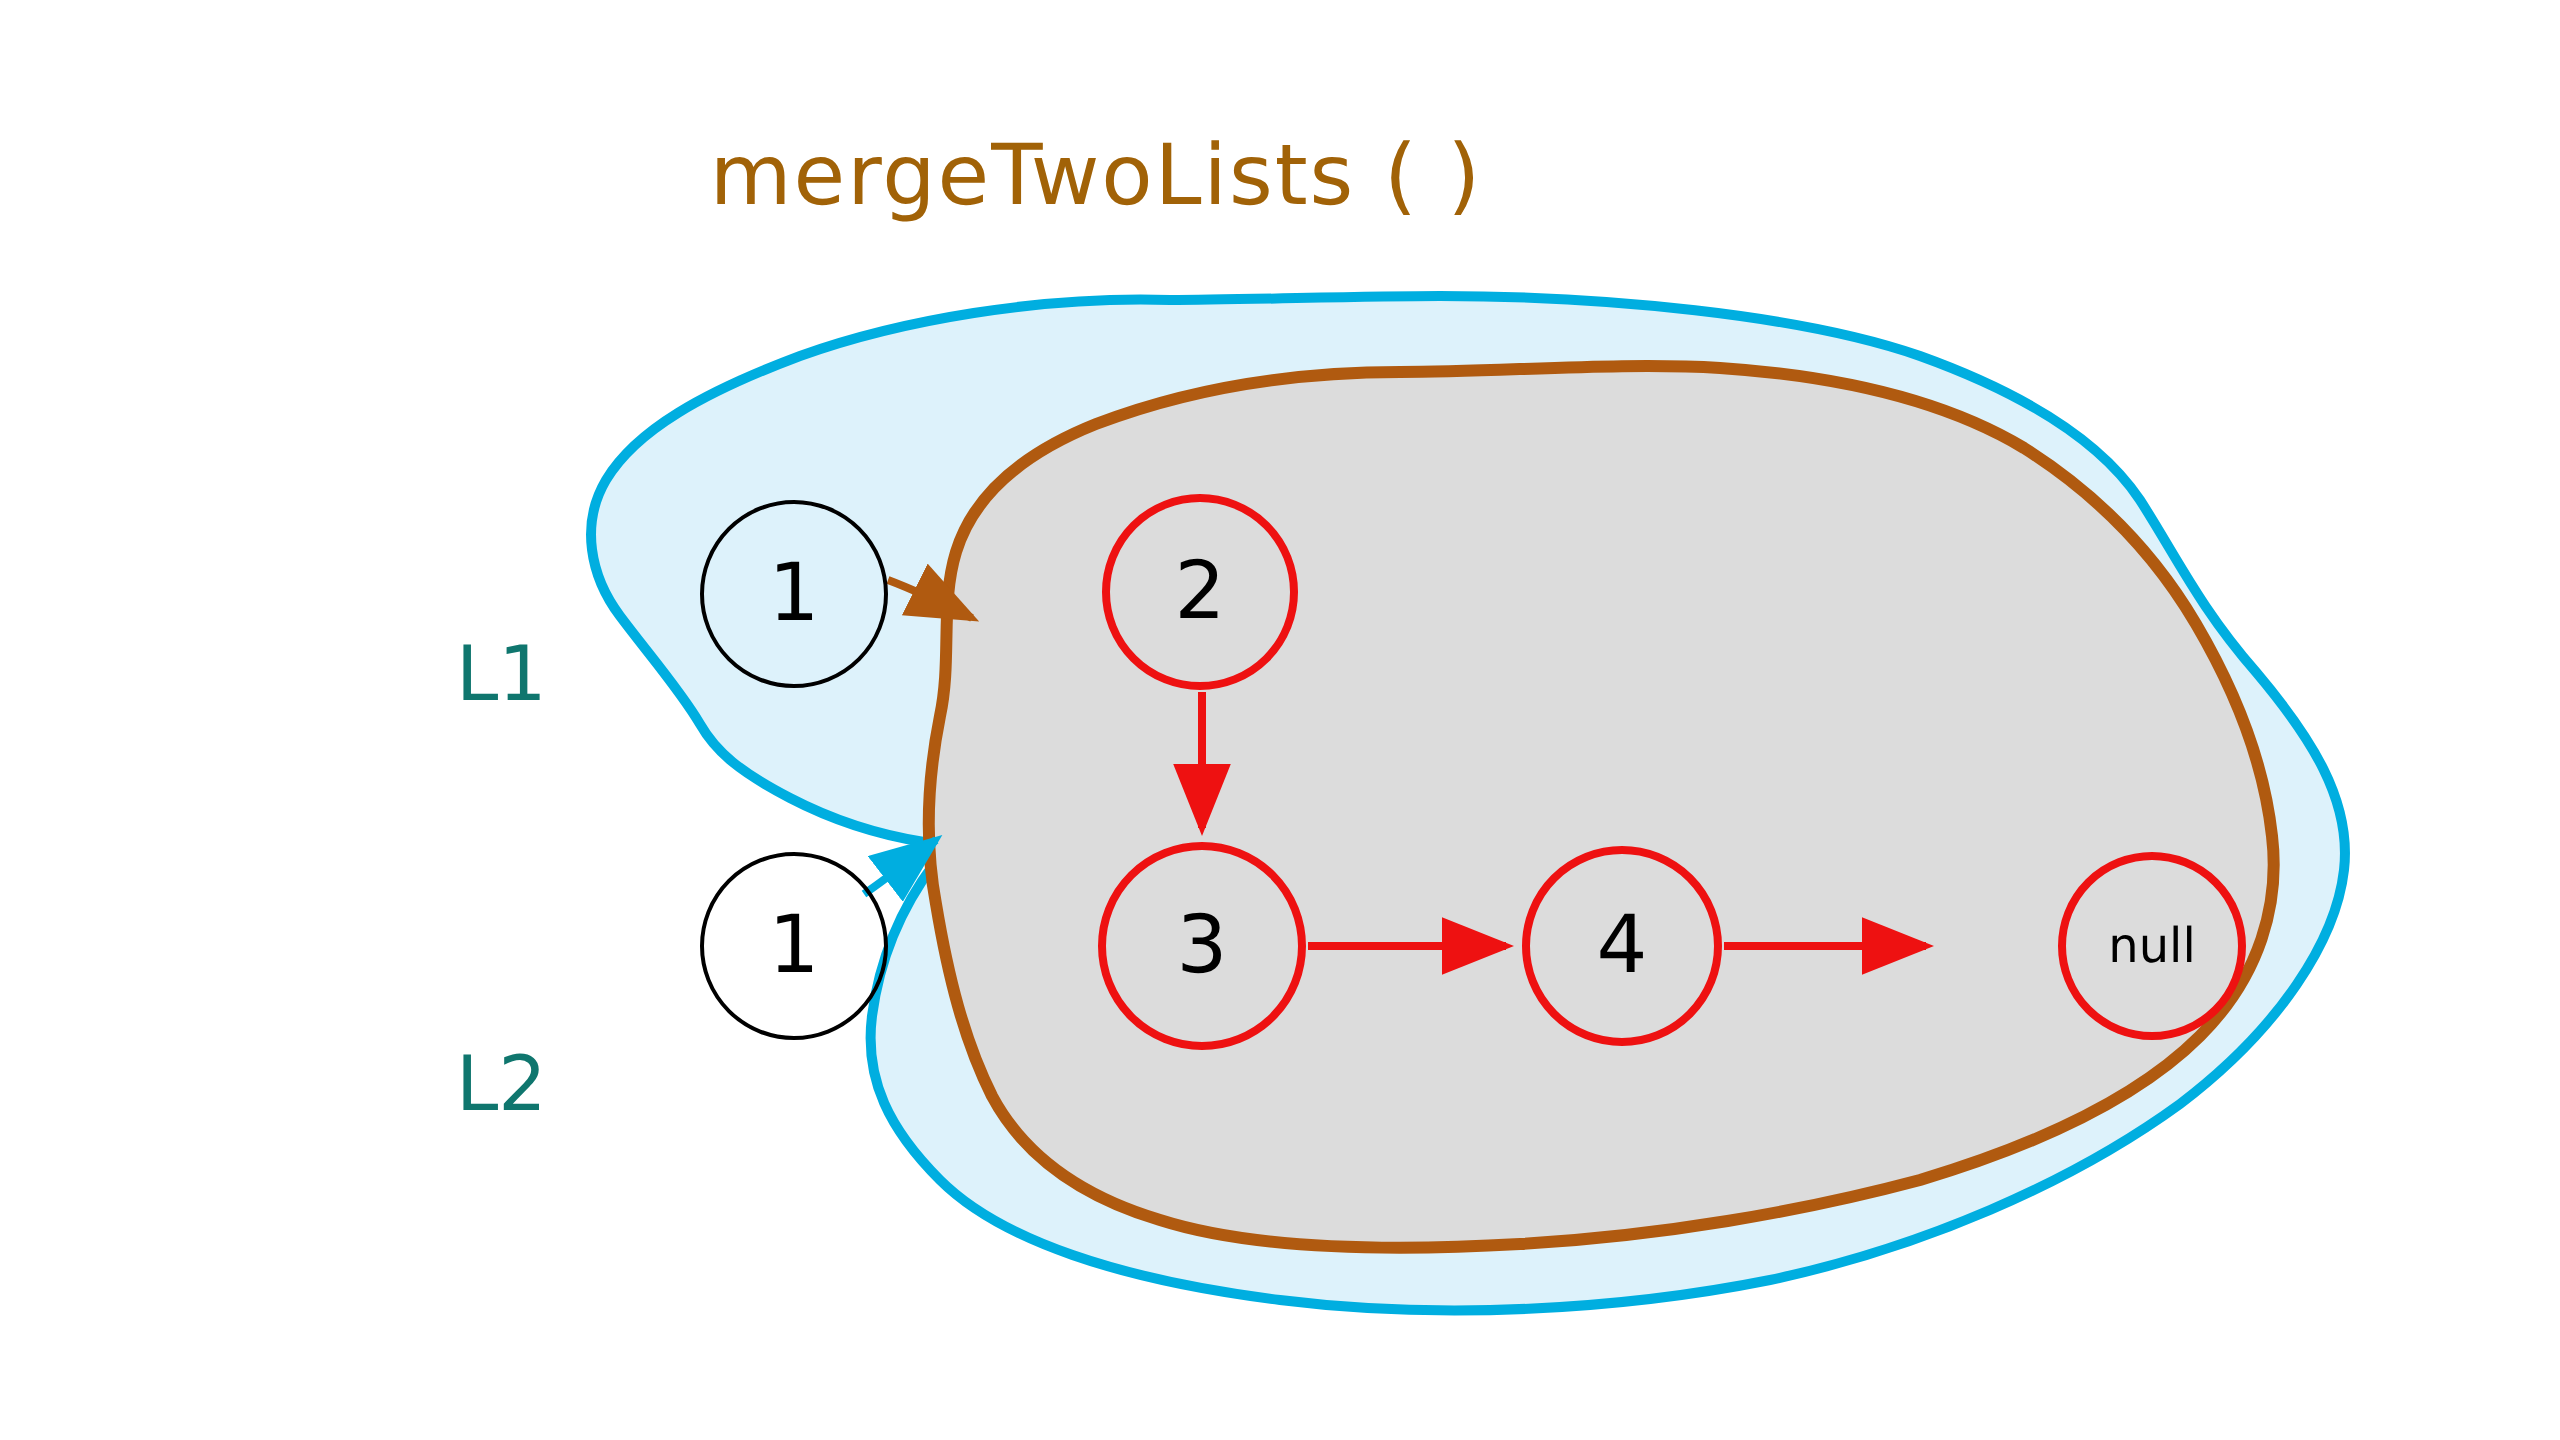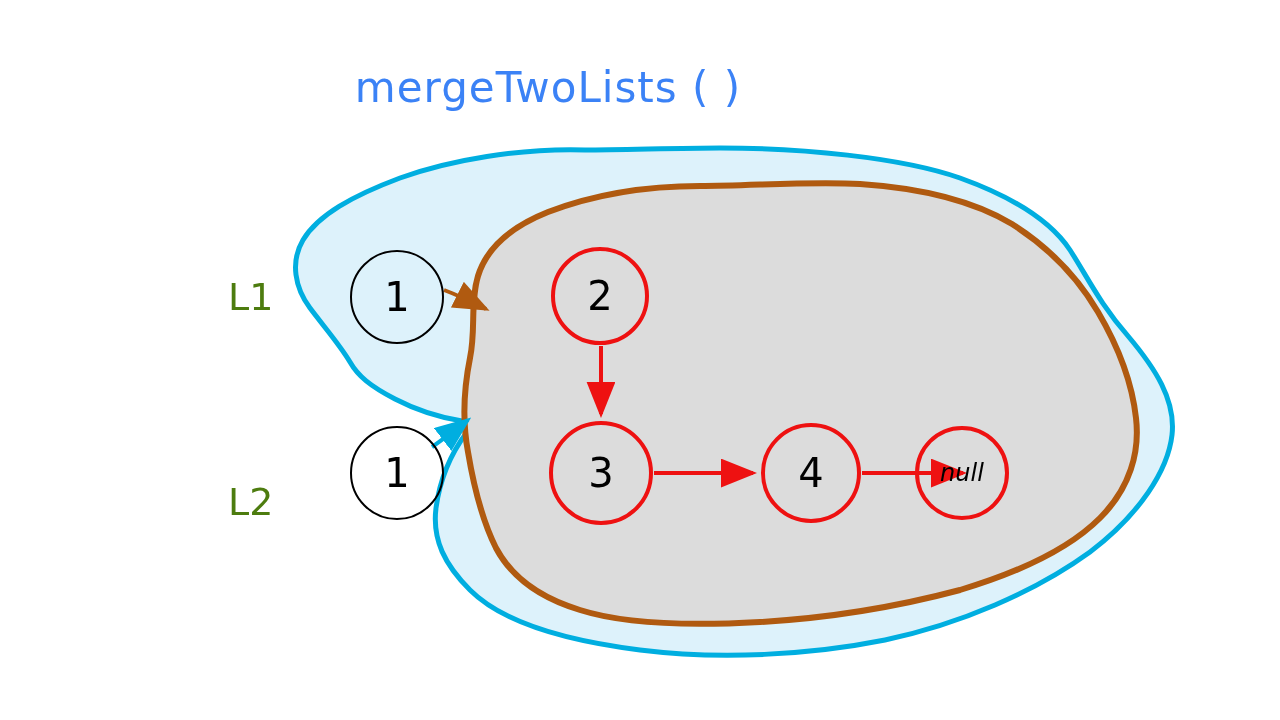--- a/index.html
+++ b/index.html
@@ -20,32 +20,33 @@
     top: 0;
     width: 1280px;
     height: 720px;
   }
   .title {
     position: absolute;
     left: 0;
     top: 63px;
     width: 1096px;
     text-align: center;
-    color: #3b82f6;
+    color: #a16207;
     font-family: "DejaVu Sans", sans-serif;
     font-size: 42px;
     letter-spacing: 1px;
     white-space: pre;
   }
   .side-label {
     position: absolute;
-    color: #4d7c0f;
+    color: #0f766e;
     font-family: "DejaVu Sans", sans-serif;
     font-size: 38px;
     font-weight: 400;
+    margin-top: 40px;
   }
   #label-l1 { left: 228px; top: 275px; }
   #label-l2 { left: 228px; top: 480px; }
 
   .node {
     position: absolute;
     border-radius: 50%;
     display: flex;
     align-items: center;
     justify-content: center;
@@ -148,15 +149,15 @@
 </div>
 
 <div class="node node-red" style="left:549px; top:421px; width:104px; height:104px;">
   <span class="node-label sz-big">3</span>
 </div>
 
 <div class="node node-red" style="left:761px; top:423px; width:100px; height:100px;">
   <span class="node-label sz-big">4</span>
 </div>
 
-<div class="node node-red" style="left:915px; top:426px; width:94px; height:94px;font-style:italic;">
+<div class="node node-red" style="left:1029px; top:426px; width:94px; height:94px;">
   <span class="node-label sz-small">null</span>
 </div>
 
 </body></html>

